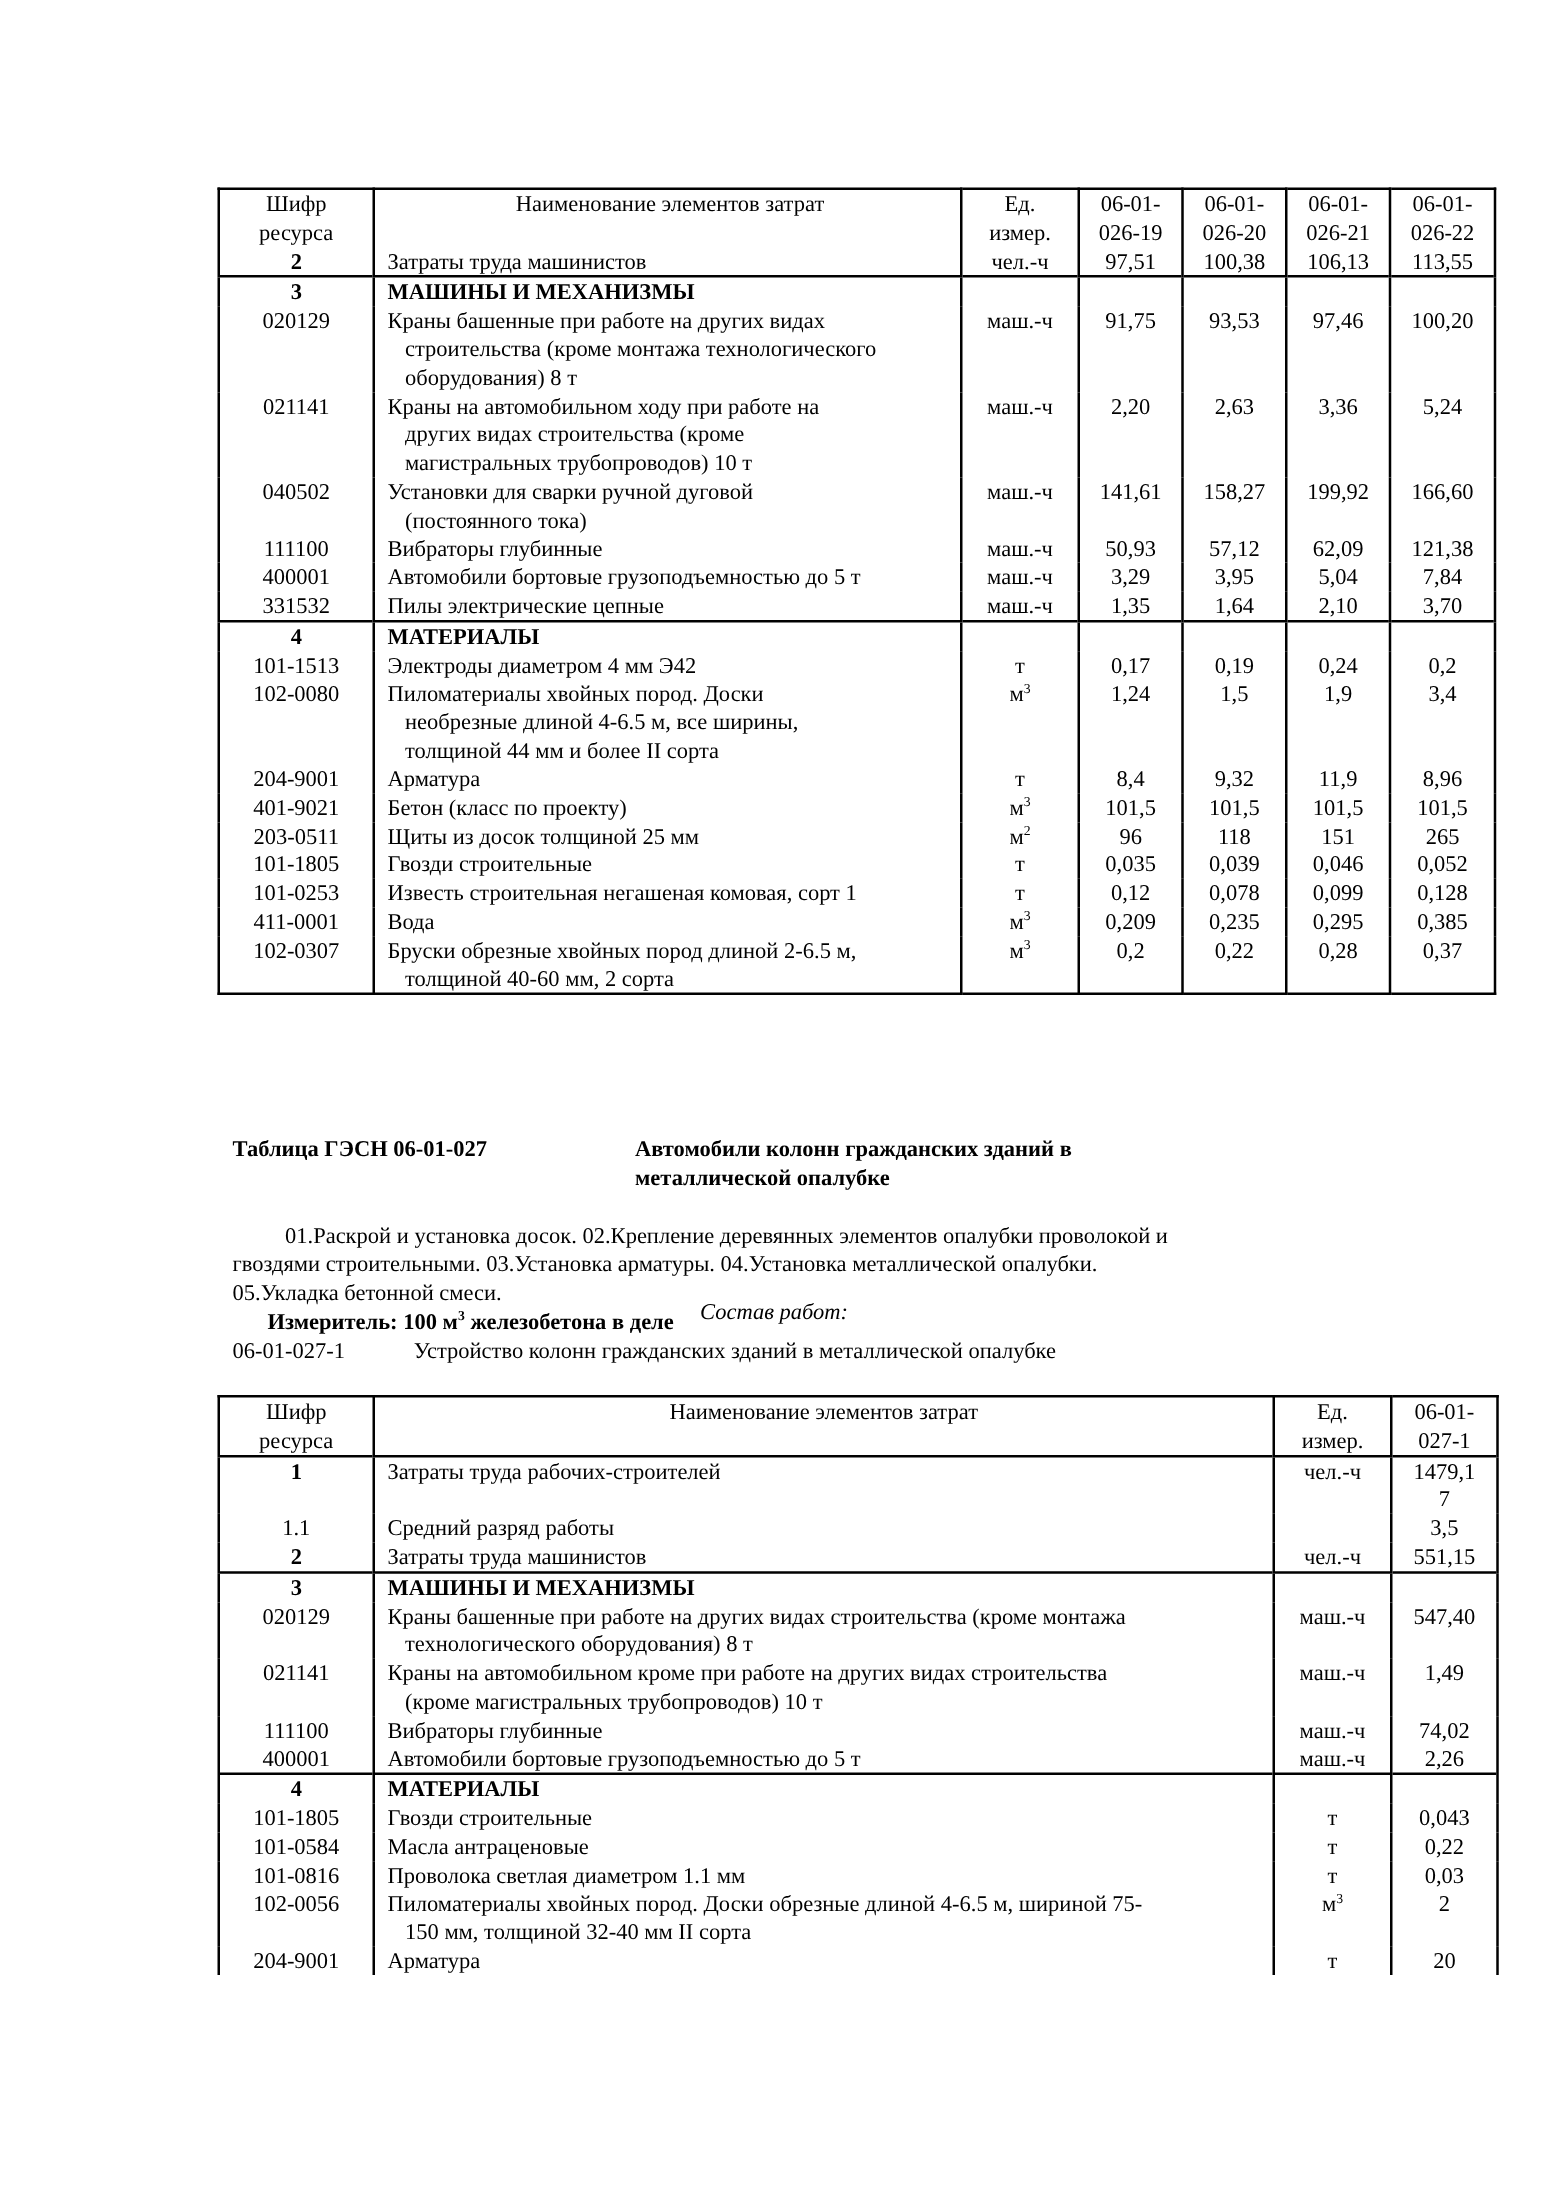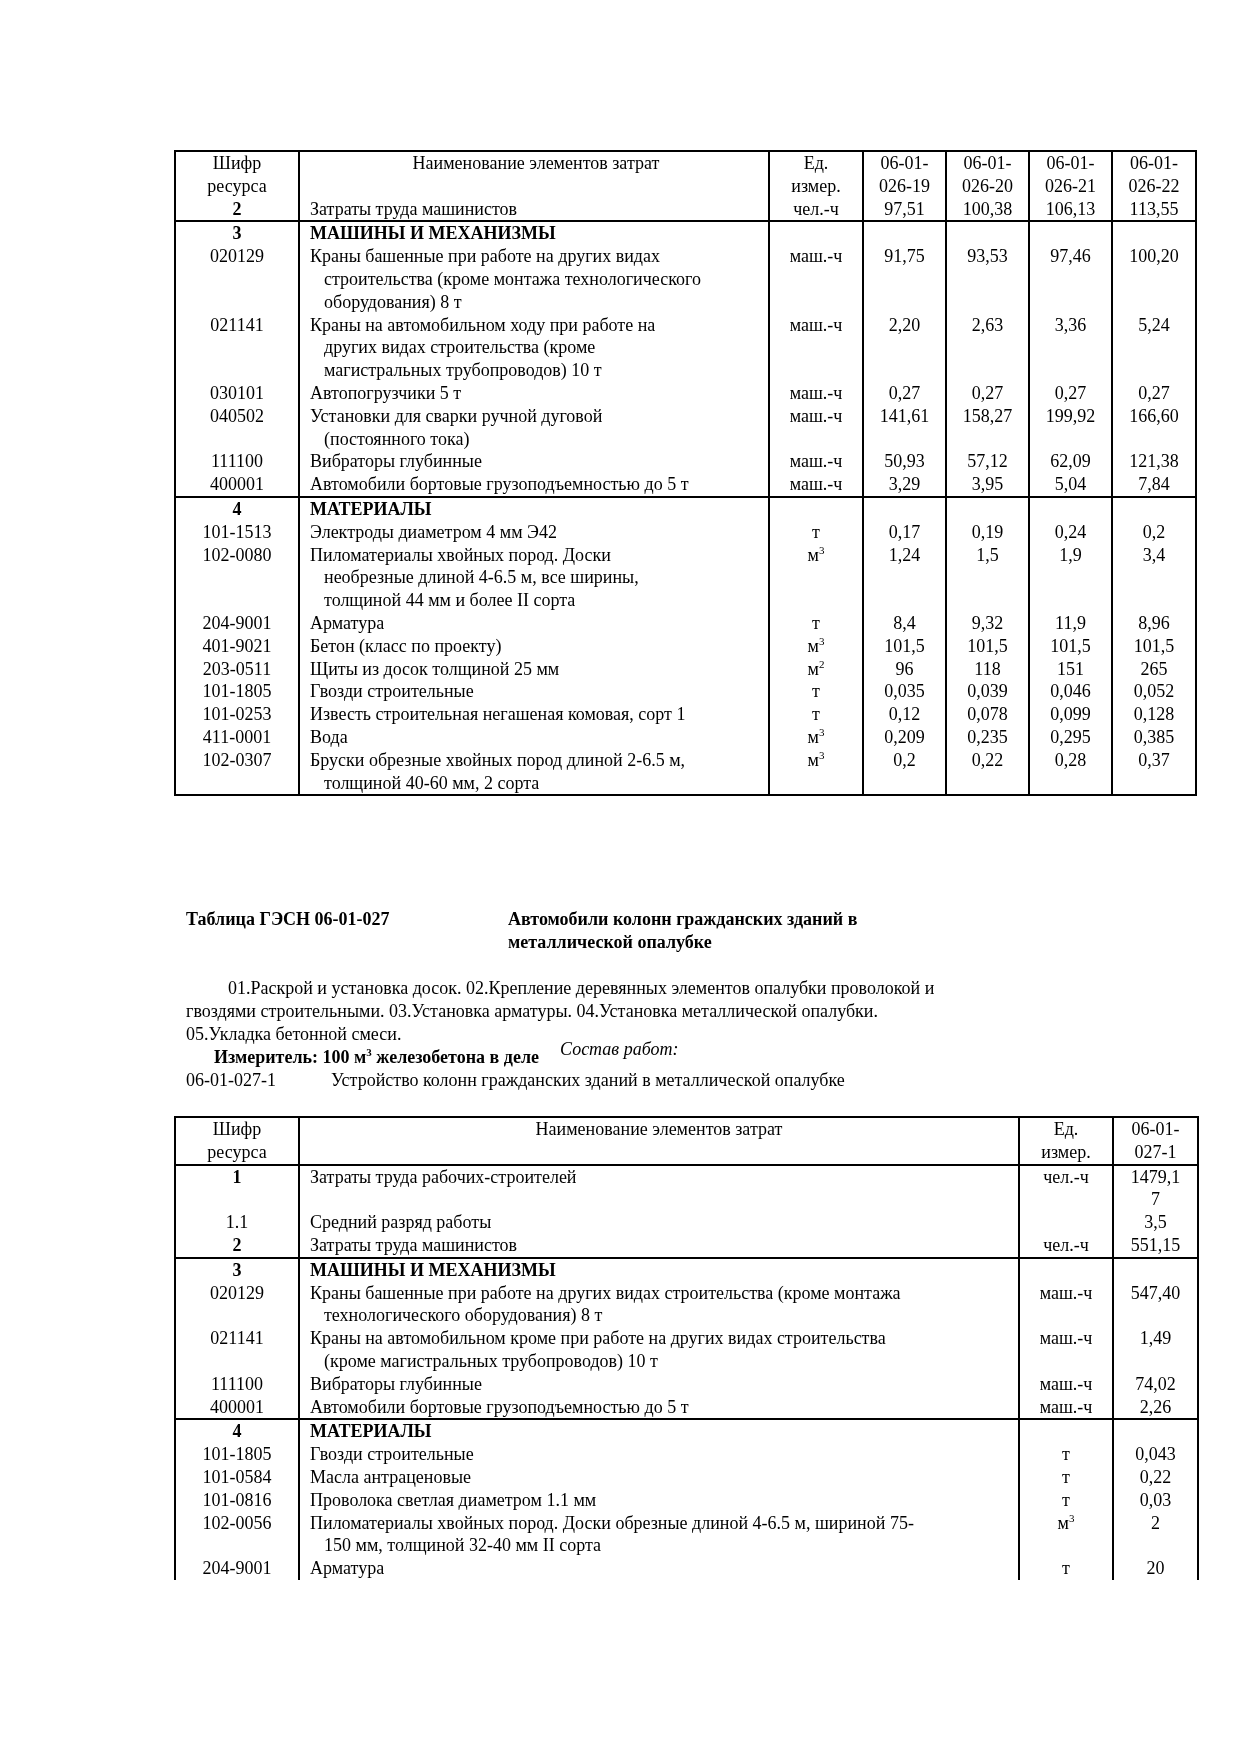--- a/index.html
+++ b/index.html
@@ -106,31 +106,20 @@
           <div class="cont">других видах строительства (кроме</div>
           <div class="cont">магистральных трубопроводов) 10 т</div>
         </td>
         <td class="c"><span>маш.-ч</span><sup></sup></td>
         <td class="c">2,20</td>
         <td class="c">2,63</td>
         <td class="c">3,36</td>
         <td class="c">5,24</td>
       </tr>
       <tr class="">
-        <td class="c">030101</td>
-        <td class="name-cell">
-          <div class="">Автопогрузчики 5 т</div>
-        </td>
-        <td class="c"><span>маш.-ч</span><sup></sup></td>
-        <td class="c">0,27</td>
-        <td class="c">0,27</td>
-        <td class="c">0,27</td>
-        <td class="c">0,27</td>
-      </tr>
-      <tr class="">
         <td class="c">040502</td>
         <td class="name-cell">
           <div class="">Установки для сварки ручной дуговой</div>
           <div class="cont">(постоянного тока)</div>
         </td>
         <td class="c"><span>маш.-ч</span><sup></sup></td>
         <td class="c">141,61</td>
         <td class="c">158,27</td>
         <td class="c">199,92</td>
         <td class="c">166,60</td>
@@ -149,20 +138,31 @@
       <tr class="">
         <td class="c">400001</td>
         <td class="name-cell">
           <div class="">Автомобили бортовые грузоподъемностью до 5 т</div>
         </td>
         <td class="c"><span>маш.-ч</span><sup></sup></td>
         <td class="c">3,29</td>
         <td class="c">3,95</td>
         <td class="c">5,04</td>
         <td class="c">7,84</td>
+      </tr>
+      <tr class="">
+        <td class="c">331532</td>
+        <td class="name-cell">
+          <div class="">Пилы электрические цепные</div>
+        </td>
+        <td class="c"><span>маш.-ч</span><sup></sup></td>
+        <td class="c">1,35</td>
+        <td class="c">1,64</td>
+        <td class="c">2,10</td>
+        <td class="c">3,70</td>
       </tr>
       <tr class="section-start">
         <td class="c b">4</td>
         <td class="b name-cell">МАТЕРИАЛЫ</td>
         <td class=""></td>
         <td class=""></td>
         <td class=""></td>
         <td class=""></td>
         <td class=""></td>
       </tr>

